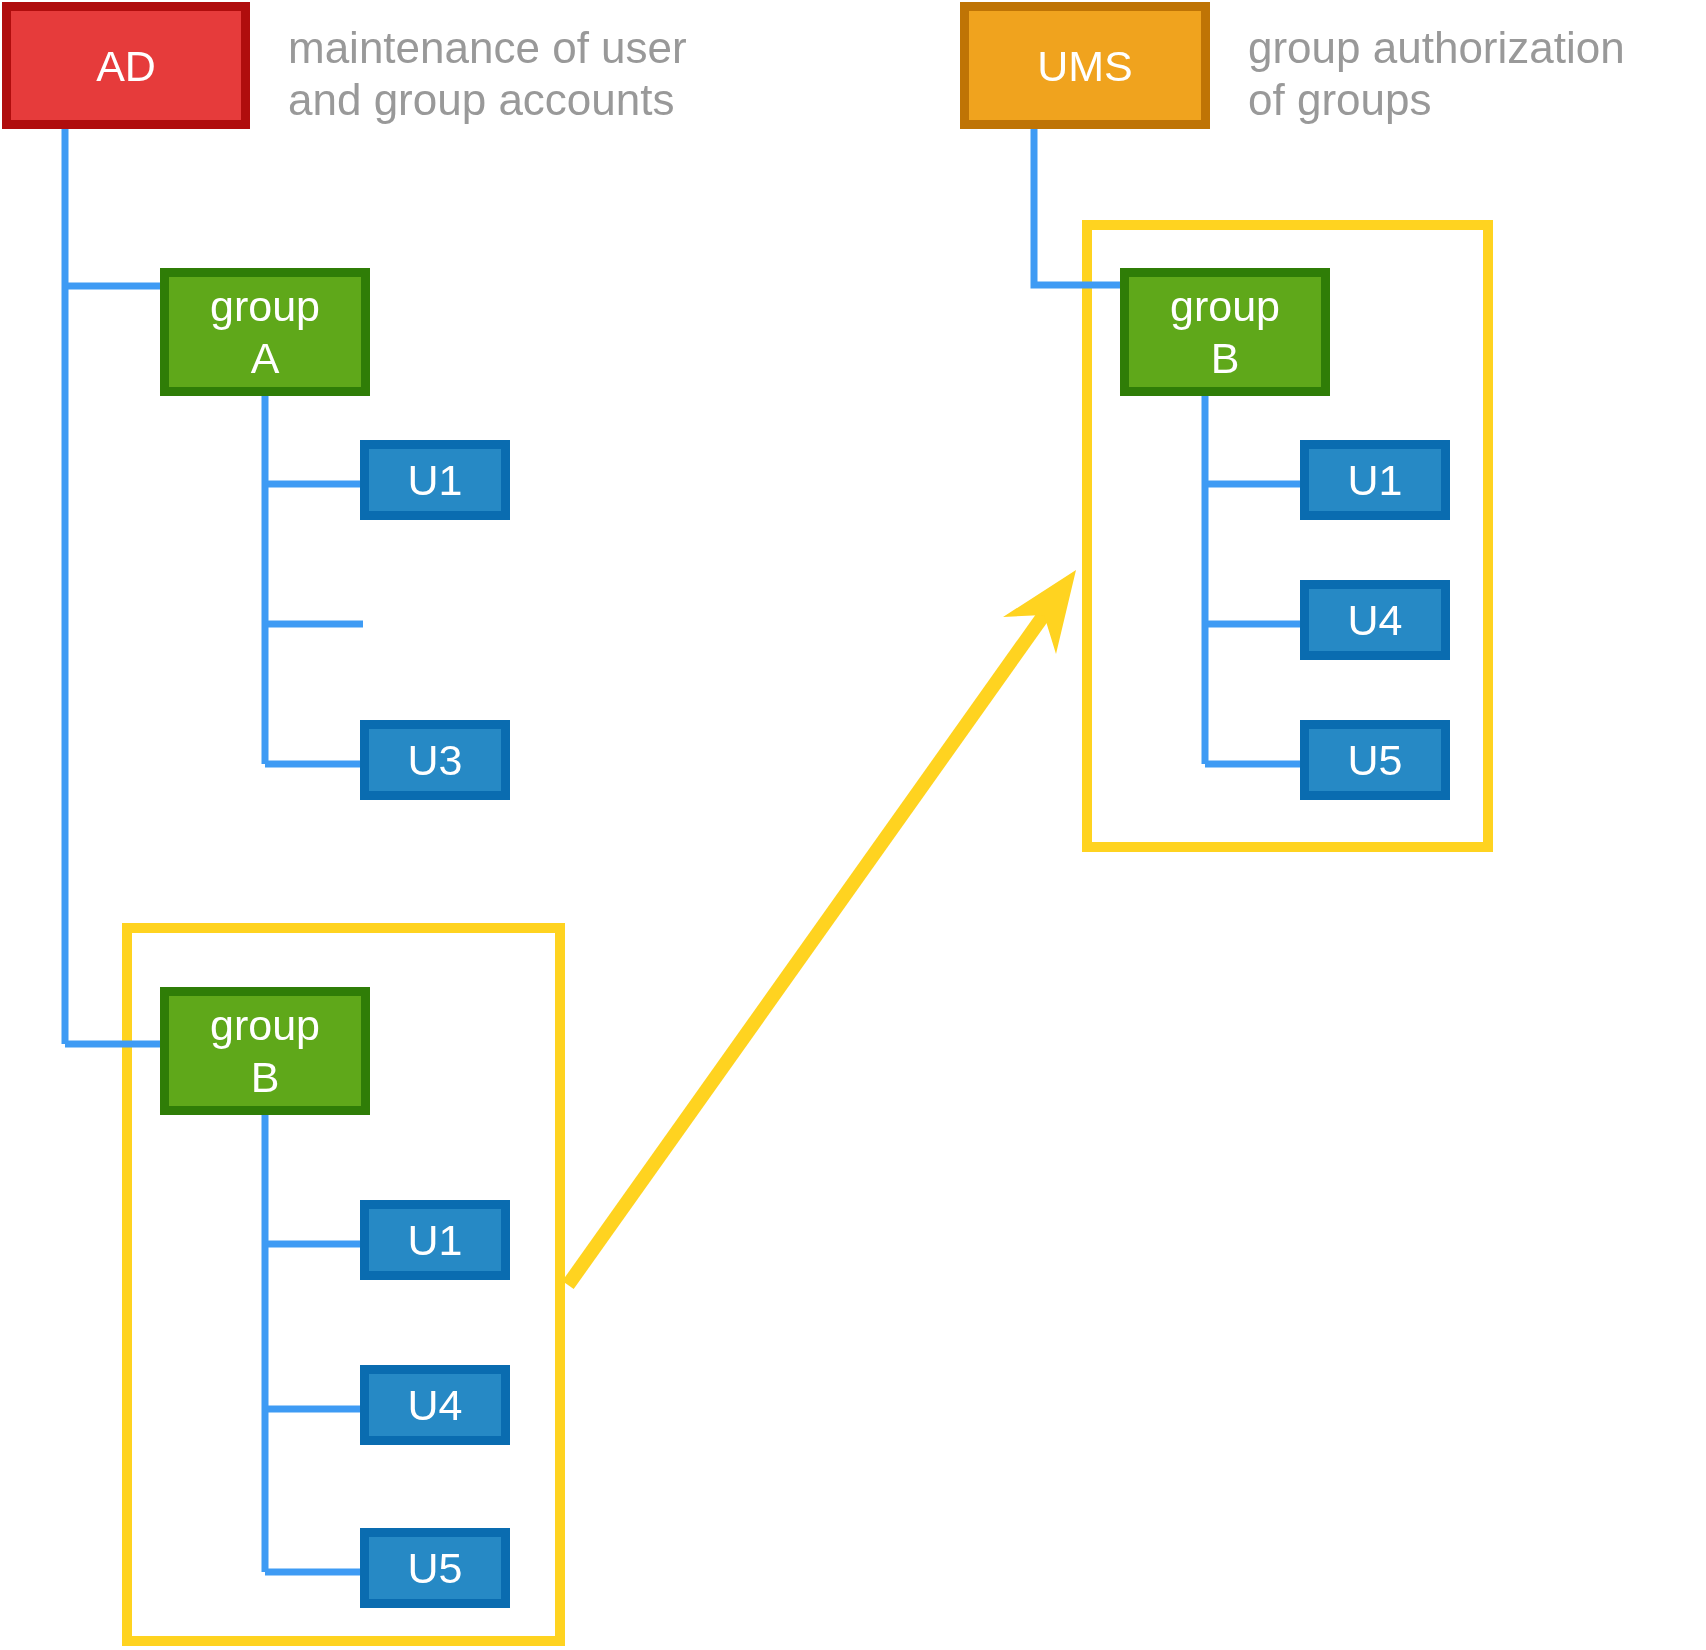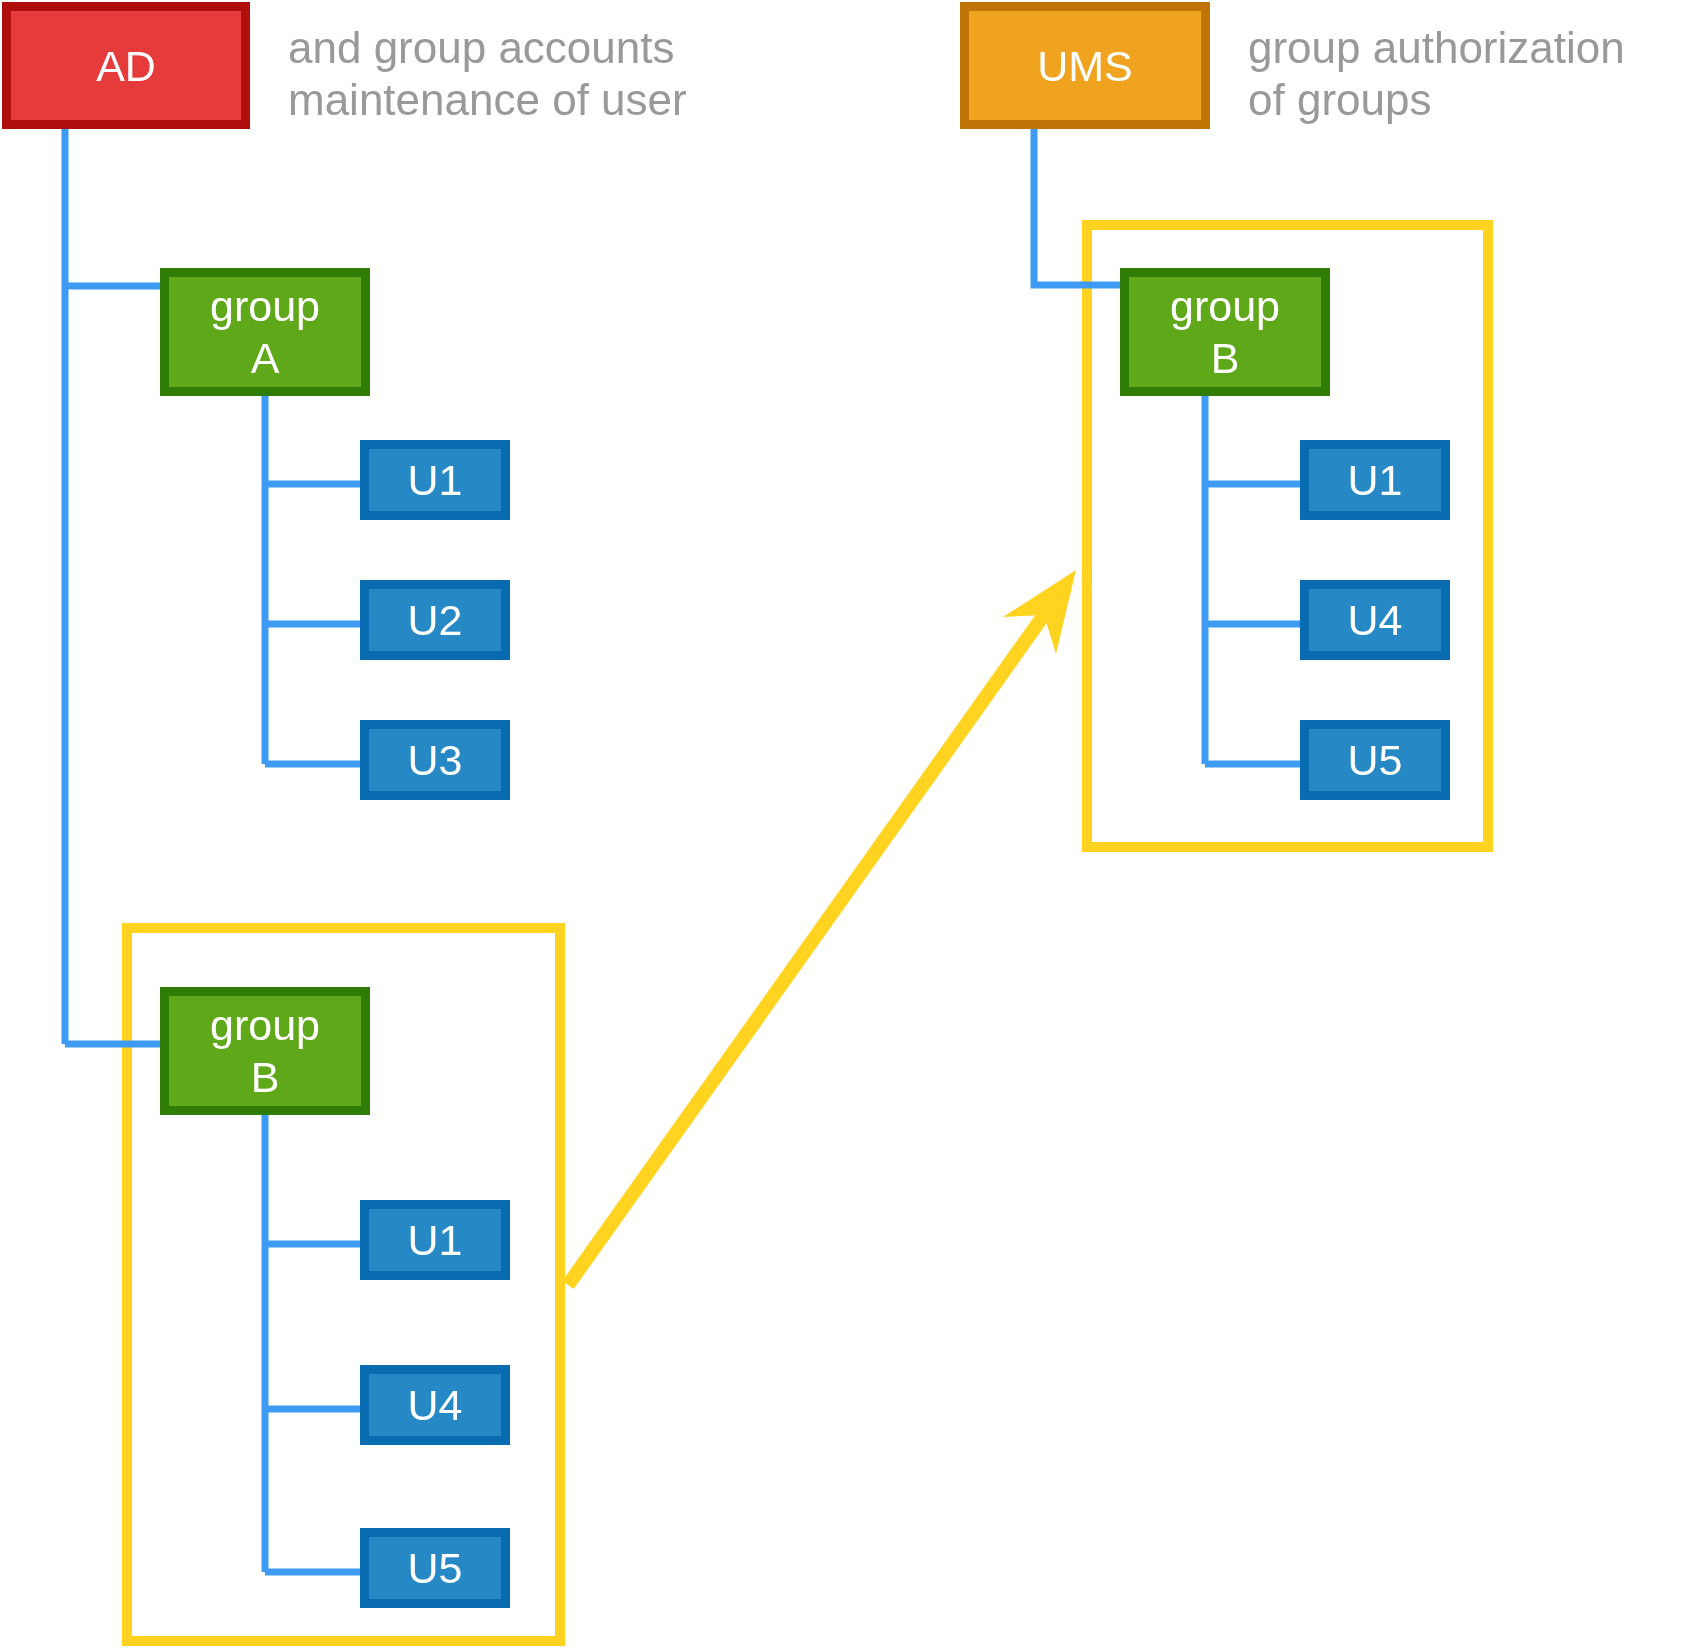--- a/index.html
+++ b/index.html
@@ -86,41 +86,38 @@
     <g>
       <line x1="568" y1="1285" x2="1046" y2="612" stroke="#FFD320" stroke-width="14"></line>
       <polygon points="1076,570 1056,654 1044,615 1003,617" fill="#FFD320"></polygon>
     </g>
   </svg>
 
   <div class="node red ad">
     <span>AD</span>
   </div>
   <div class="caption caption-left">
+    <div>maintenance of user</div>
     <div>and group accounts</div>
-    <div>maintenance of user</div>
   </div>
 
   <div class="node orange ums">
     <span>UMS</span>
   </div>
   <div class="caption caption-right">
     <div>group authorization</div>
     <div>of groups</div>
   </div>
 
   <div class="node green grp-a">
     <div>group</div>
     <div>A</div>
   </div>
   <div class="node blue u a-u1">
     <span>U1</span>
-  </div>
-  <div class="node blue u a-u2">
-    <span>U2</span>
   </div>
   <div class="node blue u a-u3">
     <span>U3</span>
   </div>
 
   <div class="node green grp-bl">
     <div>group</div>
     <div>B</div>
   </div>
   <div class="node blue u bl-u1">

